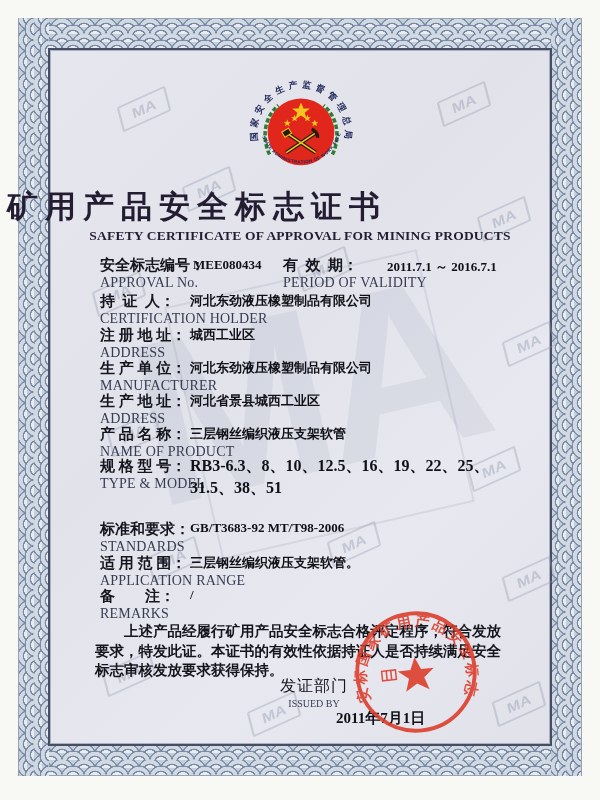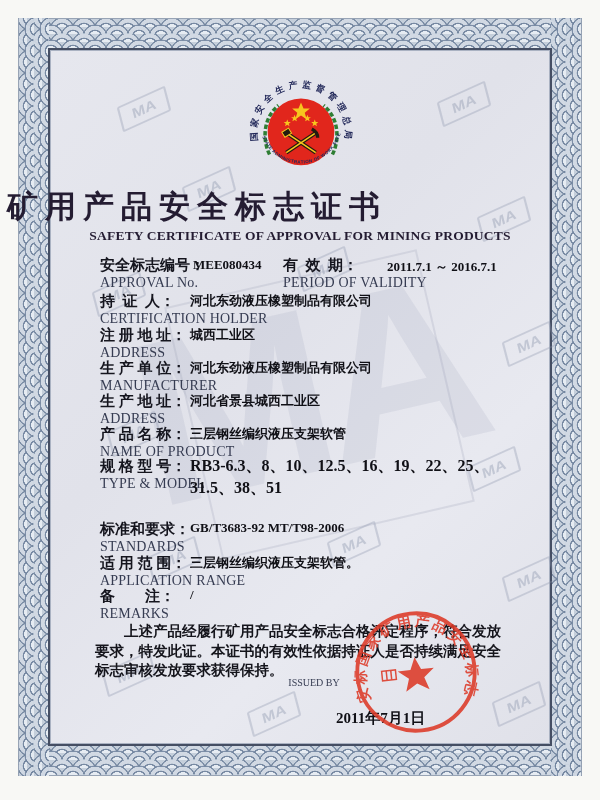--- a/index.html
+++ b/index.html
@@ -206,20 +206,21 @@
   <div class="inlineval" style="left:190px;top:554px">三层钢丝编织液压支架软管。</div>
 
   <div class="row" style="top:587px">
     <span class="lbl">备        注：</span><span class="sub">REMARKS</span>
   </div>
   <div class="inlineval" style="left:190px;top:587px">/</div>
 
   <div class="statement">上述产品经履行矿用产品安全标志合格评定程序，符合发放要求，特发此证。本证书的有效性依据持证人是否持续满足安全标志审核发放要求获得保持。</div>
 
   <div class="issued">
+    <div class="zh">发证部门</div>
     <div class="en">ISSUED BY</div>
   </div>
   <div class="date">2011年7月1日</div>
 
   <div class="stamp">
     <svg viewBox="0 0 120 120" width="128" height="128">
       <defs>
         <path id="sealArc" d="M 16,84 A 48,48 0 1 1 104,84" fill="none"></path>
       </defs>
       <circle cx="60" cy="60" r="55" fill="none" stroke="#dd3a28" stroke-width="3.6"></circle>

